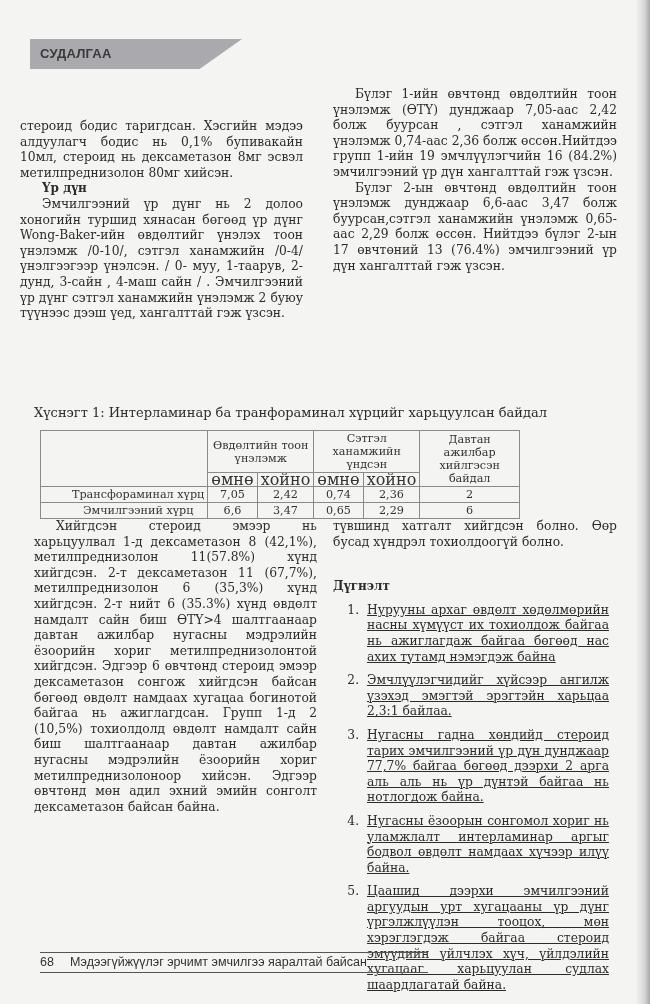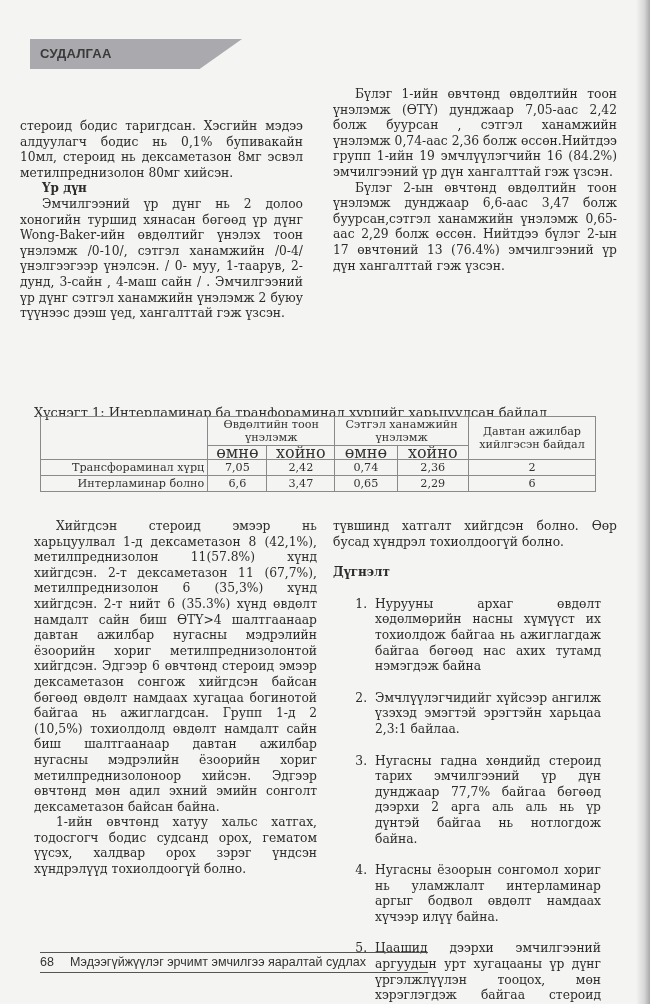--- a/index.html
+++ b/index.html
@@ -32,33 +32,33 @@
   .col h3.indent { padding-left: 22px; }
   .col-left-top { left: 20px; top: 87px; width: 283px; margin-top: 32px; }
   .col-right-top { left: 333px; top: 87px; width: 284px; }
   .col-left-bottom { left: 34px; top: 519px; width: 283px; }
   .col-right-bottom { left: 333px; top: 519px; width: 284px; }
   .caption {
     position: absolute; left: 34px; top: 405px; width: 584px; text-align: left;
     font-size: 13px;
   }
   table.results {
-    position: absolute; left: 40px; top: 416px; width: 556px;
+    position: absolute; left: 40px; top: 430px; width: 480px;
     border-collapse: collapse; font-size: 11.2px; line-height: 13px;
     background: #f4f4f2;
     border-radius: 28px;
   }
   table.results td, table.results th {
     border: 1px solid #8a8a8a; font-weight: normal; text-align: center;
     padding: 1px 3px; color: #333;
   }
-  table.results td.rowhead { text-align: right; white-space: nowrap; padding-left: 31px; }
+  table.results td.rowhead { text-align: center; white-space: nowrap; padding-left: 31px; }
   table.results th.sub { font-size: 16px; padding: 0 3px; }
   ol.conclusions { margin: 0; padding-left: 22px; }
-  ol.conclusions li { padding-left: 4px; margin: 16px; }
+  ol.conclusions li { padding-left: 4px; margin: 8px; text-decoration: underline; }
   .footer-rule { position: absolute; left: 40px; width: 388px; height: 1px; background: #555; }
   .footer {
     position: absolute; left: 40px; top: 955px; width: 388px;
     font-family: "Liberation Sans", "DejaVu Sans", sans-serif; font-size: 12.5px; color: #333;
   }
   .footer .page-num { display: inline-block; width: 30px; }
 </style>
 </head>
 <body>
 
@@ -77,64 +77,63 @@
   <p class="indent">Бүлэг 2-ын өвчтөнд өвдөлтийн тоон үнэлэмж дунджаар 6,6-аас 3,47 болж буурсан,сэтгэл ханамжийн үнэлэмж 0,65-аас 2,29 болж өссөн. Нийтдээ бүлэг 2-ын 17 өвчтөний 13 (76.4%) эмчилгээний үр дүн хангалттай гэж үзсэн.</p>
 </div>
 
 <div class="caption">Хүснэгт 1: Интерламинар ба транфораминал хүрцийг харьцуулсан байдал</div>
 
 <table class="results">
   <tbody>
       <tr>
     <th rowspan="2" style="width:130px"></th>
     <th colspan="2">Өвдөлтийн тоон үнэлэмж</th>
-    <th colspan="2">Сэтгэл ханамжийн үнэлэмж</th>
+    <th colspan="2">Сэтгэл ханамжийн үндсэн</th>
     <th rowspan="2" style="width:120px">Давтан ажилбар хийлгэсэн байдал</th>
   </tr>
   <tr>
     <th class="sub">өмнө</th>
     <th class="sub">хойно</th>
     <th class="sub">өмнө</th>
     <th class="sub">хойно</th>
   </tr>
   <tr>
     <td class="rowhead">Трансфораминал хүрц</td>
     <td>7,05</td>
     <td>2,42</td>
     <td>0,74</td>
     <td>2,36</td>
     <td>2</td>
   </tr>
   <tr>
-    <td class="rowhead">Интерламинар болно</td>
+    <td class="rowhead">Эмчилгээний хүрц</td>
     <td>6,6</td>
     <td>3,47</td>
     <td>0,65</td>
     <td>2,29</td>
     <td>6</td>
   </tr>
 </tbody>
   </table>
 
 <div class="col col-left-bottom">
   <p class="indent">Хийгдсэн стероид эмээр нь харьцуулвал 1-д дексаметазон 8 (42,1%), метилпреднизолон 11(57.8%) хүнд хийгдсэн. 2-т дексаметазон 11 (67,7%), метилпреднизолон 6 (35,3%) хүнд хийгдсэн. 2-т нийт 6 (35.3%) хүнд өвдөлт намдалт сайн биш ӨТҮ&gt;4 шалтгаанаар давтан ажилбар нугасны мэдрэлийн ёзоорийн хориг метилпреднизолонтой хийгдсэн. Эдгээр 6 өвчтөнд стероид эмээр дексаметазон сонгож хийгдсэн байсан бөгөөд өвдөлт намдаах хугацаа богинотой байгаа нь ажиглагдсан. Групп 1-д 2 (10,5%) тохиолдолд өвдөлт намдалт сайн биш шалтгаанаар давтан ажилбар нугасны мэдрэлийн ёзоорийн хориг метилпреднизолоноор хийсэн. Эдгээр өвчтөнд мөн адил эхний эмийн сонголт дексаметазон байсан байна.</p>
-  <p class="indent">1-ийн өвчтөнд хатуу хальс хатгах, тодосгогч бодис судсанд орох, гематом үүсэх, халдвар орох зэрэг үндсэн хүндрэлүүд тохиолдоогүй болно.</p>
 </div>
 
 <div class="col col-right-bottom">
   <p>түвшинд хатгалт хийгдсэн болно. Өөр бусад хүндрэл тохиолдоогүй болно.</p>
-  <h3 style="margin-top:15px;">Дүгнэлт</h3>
+  <h3 style="margin-top:29px;">Дүгнэлт</h3>
   <ol class="conclusions">
     <li>Нурууны архаг өвдөлт хөдөлмөрийн насны хүмүүст их тохиолдож байгаа нь ажиглагдаж байгаа бөгөөд нас ахих тутамд нэмэгдэж байна</li>
     <li>Эмчлүүлэгчидийг хүйсээр ангилж үзэхэд эмэгтэй эрэгтэйн харьцаа 2,3:1 байлаа.</li>
     <li>Нугасны гадна хөндийд стероид тарих эмчилгээний үр дүн дунджаар 77,7% байгаа бөгөөд дээрхи 2 арга аль аль нь үр дүнтэй байгаа нь нотлогдож байна.</li>
     <li>Нугасны ёзоорын сонгомол хориг нь уламжлалт интерламинар аргыг бодвол өвдөлт намдаах хүчээр илүү байна.</li>
     <li>Цаашид дээрхи эмчилгээний аргуудын урт хугацааны үр дүнг үргэлжлүүлэн тооцох, мөн хэрэглэгдэж байгаа стероид эмүүдийн үйлчлэх хүч, үйлдэлийн хугацааг харьцуулан судлах шаардлагатай байна.</li>
   </ol>
 </div>
 
 <div class="footer-rule" style="top:952px;"></div>
 <div class="footer">
-  <span class="page-num">68</span><span>Мэдээгүйжүүлэг эрчимт эмчилгээ яаралтай судлах</span>
+  <span class="page-num">68</span><span>Мэдээгүйжүүлэг эрчимт эмчилгээ яаралтай байсан</span>
 </div>
 <div class="footer-rule" style="top:972px;"></div>
 
 <div class="page-shadow"></div>
 
 </body></html>

